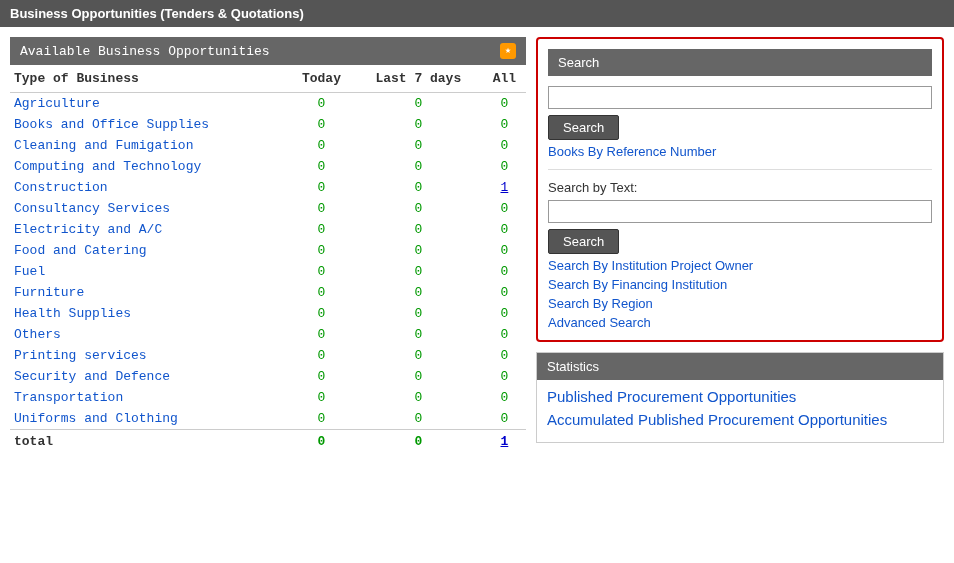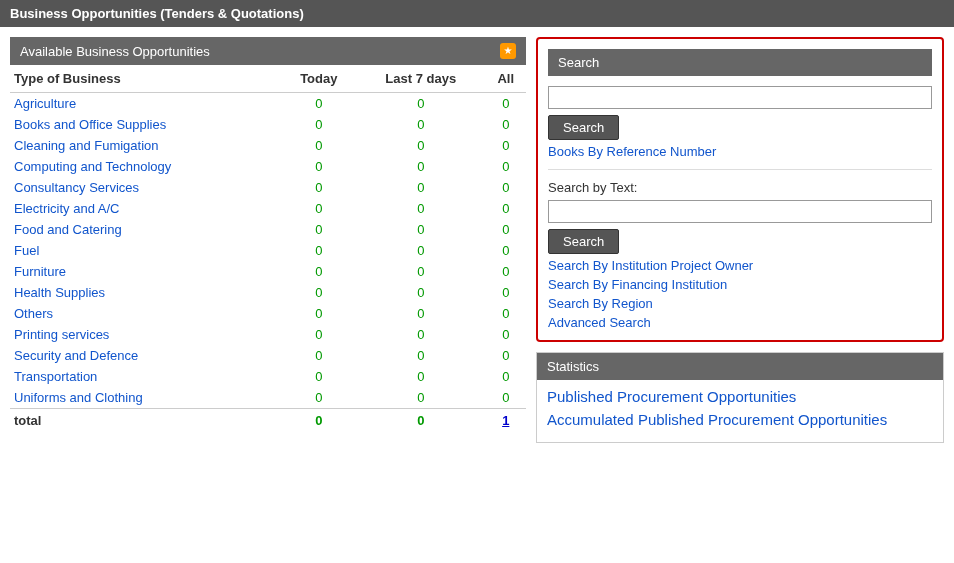--- a/index.html
+++ b/index.html
@@ -24,20 +24,21 @@
       display: flex;
       gap: 0;
       padding: 10px;
       align-items: flex-start;
     }
 
     
     #left-panel {
       flex: 1;
       min-width: 300px;
+      font-family: Liberation Mono, monospace;
     }
 
     .section-header {
       background: #666;
       color: #fff;
       padding: 6px 10px;
       font-size: 13px;
       display: flex;
       align-items: center;
       justify-content: space-between;
@@ -205,20 +206,26 @@
             <td class="type-col"><a href="#">Cleaning and Fumigation</a></td>
             <td class="num-col" style="color: rgb(0, 153, 0);">0</td>
             <td class="num-col" style="color: rgb(0, 153, 0);">0</td>
             <td class="num-col" style="color: rgb(0, 153, 0);">0</td>
           </tr>
           <tr>
             <td class="type-col"><a href="#">Computing and Technology</a></td>
             <td class="num-col" style="color: rgb(0, 153, 0);">0</td>
             <td class="num-col" style="color: rgb(0, 153, 0);">0</td>
             <td class="num-col" style="color: rgb(0, 153, 0);">0</td>
+          </tr>
+          <tr>
+            <td class="type-col"><a href="#">Construction</a></td>
+            <td class="num-col" style="color: rgb(0, 153, 0);">0</td>
+            <td class="num-col" style="color: rgb(0, 153, 0);">0</td>
+            <td class="num-col"><a href="#" style="color: rgb(0, 0, 204);">1</a></td>
           </tr>
           <tr>
             <td class="type-col"><a href="#">Consultancy Services</a></td>
             <td class="num-col" style="color: rgb(0, 153, 0);">0</td>
             <td class="num-col" style="color: rgb(0, 153, 0);">0</td>
             <td class="num-col" style="color: rgb(0, 153, 0);">0</td>
           </tr>
           <tr>
             <td class="type-col"><a href="#">Electricity and A/C</a></td>
             <td class="num-col" style="color: rgb(0, 153, 0);">0</td>

